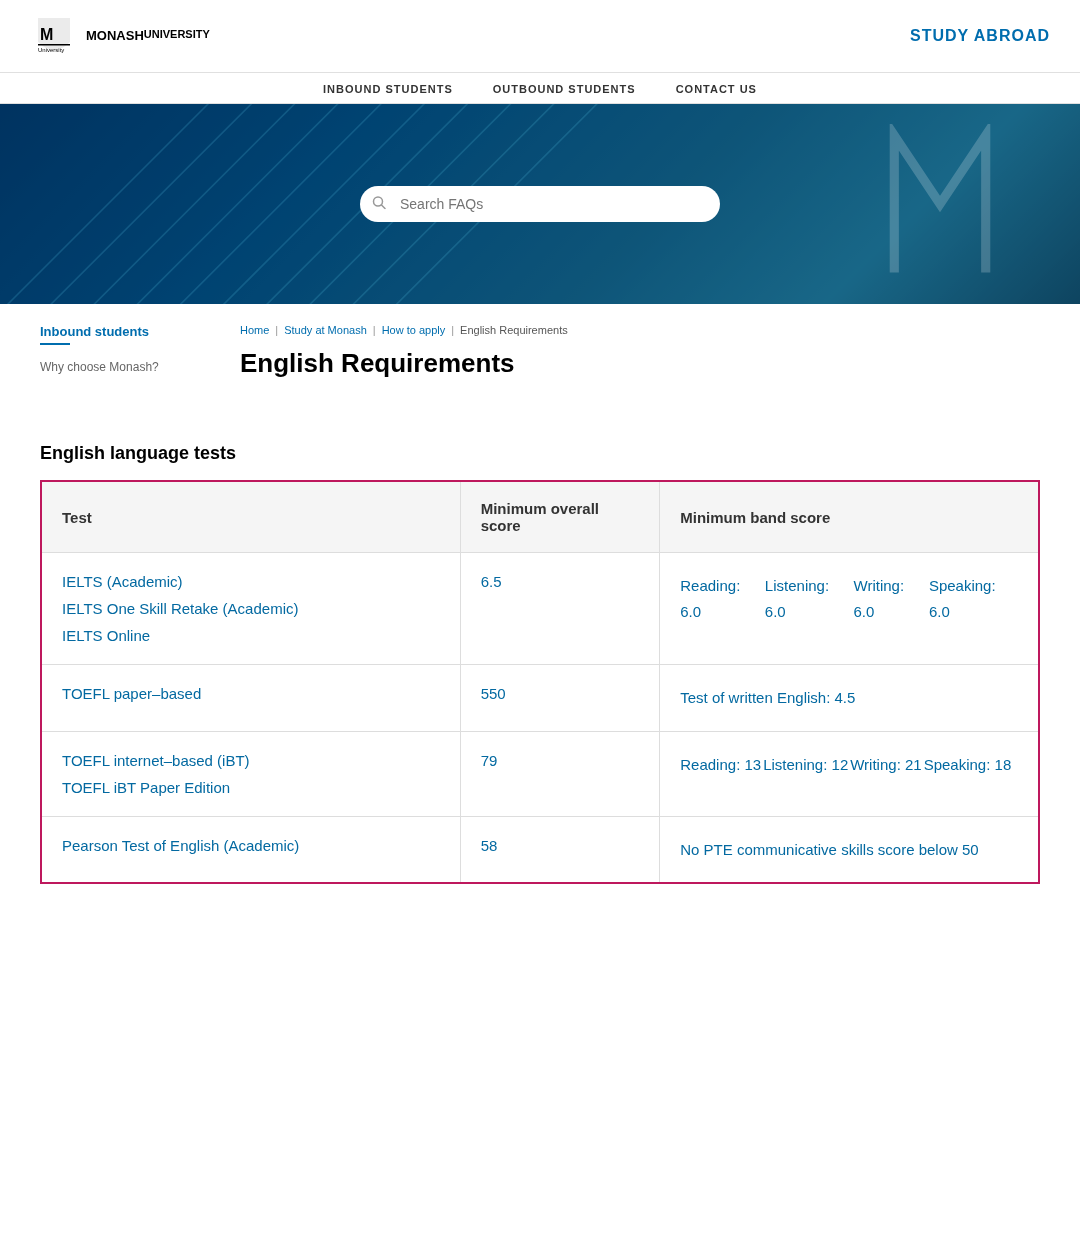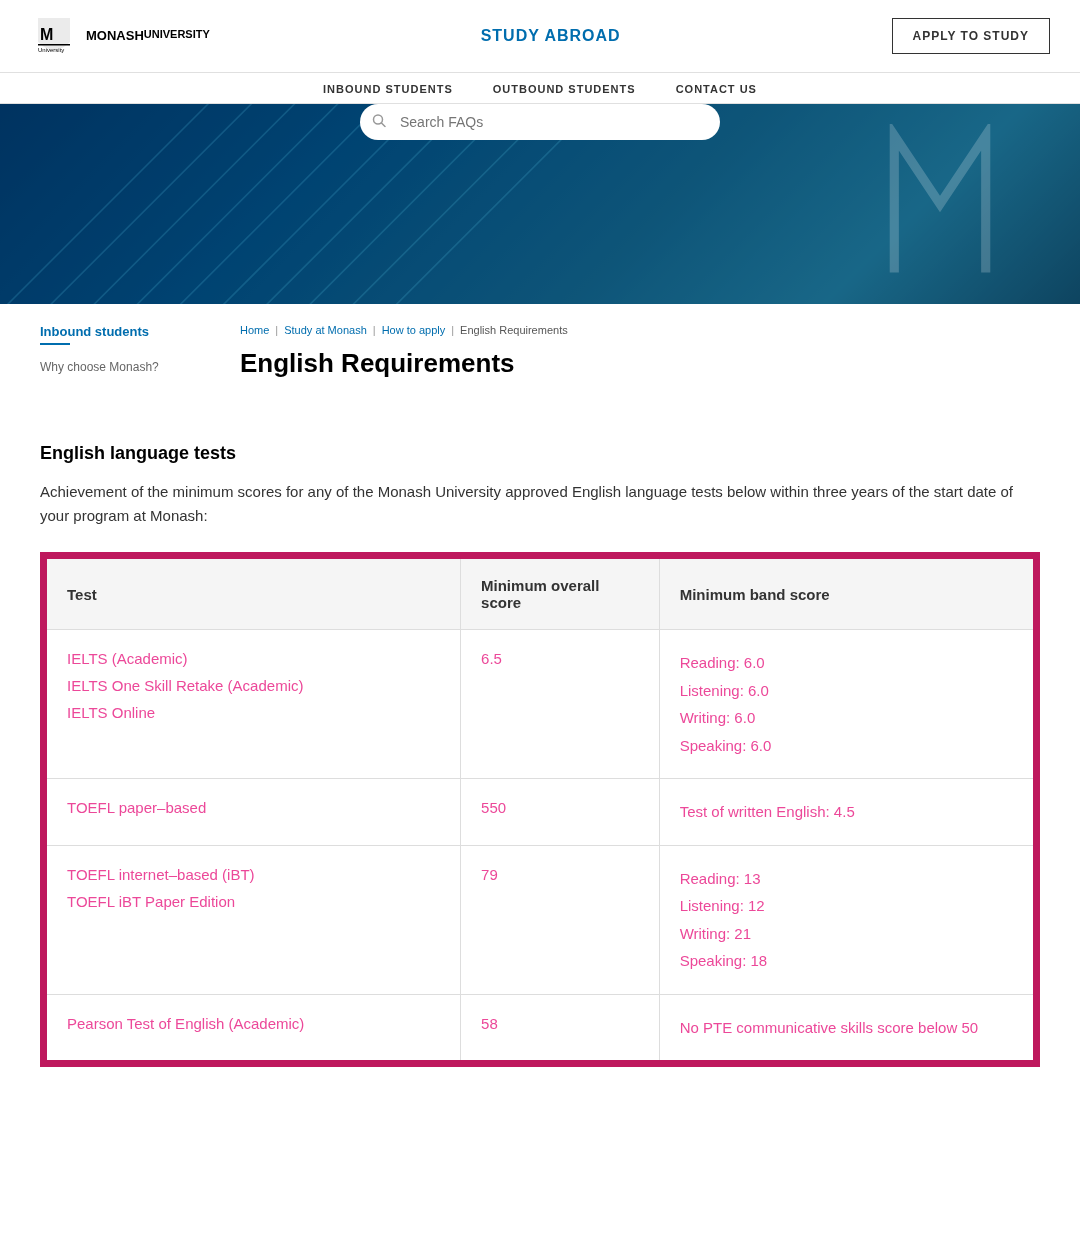--- a/index.html
+++ b/index.html
@@ -69,21 +69,21 @@
       text-decoration: none;
     }
 
     
     .hero {
       position: relative;
       height: 200px;
       background: linear-gradient(135deg, #003c6e 0%, #005a8e 30%, #1a7a9a 60%, #2d9bb5 80%, #1a5c6e 100%);
       overflow: hidden;
       display: flex;
-      align-items: flex-start;
+      align-items: center;
       justify-content: center;
     }
     .hero-overlay {
       position: absolute;
       inset: 0;
       background: rgba(0,40,80,0.45);
     }
     
     .hero-lines {
       position: absolute;
@@ -193,51 +193,51 @@
       font-size: 15px;
       color: #333;
       line-height: 1.6;
       margin-bottom: 24px;
     }
 
     
     .lang-table {
       width: 100%;
       border-collapse: collapse;
-      border: 7px solid #be185d;
+      border: 2px solid #be185d;
       margin-bottom: 20px;
     }
     .lang-table th {
       background: #f5f5f5;
       padding: 18px 20px;
       text-align: left;
       font-size: 15px;
       font-weight: bold;
       color: #333;
       border: 1px solid #ddd;
       vertical-align: middle;
     }
     .lang-table td {
       padding: 20px 20px;
       vertical-align: top;
       font-size: 15px;
-      color: #ec4899;
+      color: #0369a1;
       border: 1px solid #ddd;
     }
     .lang-table tr td {
       border-top: 1px solid #ddd;
     }
     .test-names {
       display: flex;
       flex-direction: column;
       gap: 10px;
     }
     .score-details {
       display: flex;
-      flex-direction: column;
+      flex-direction: row;
       gap: 2px;
       line-height: 1.7;
     }
     .th-test { width: 42%; }
     .th-overall { width: 20%; }
     .th-band { width: 38%; margin-top: 24px; }
   </style>
 </head>
 <body>
 
@@ -254,21 +254,20 @@
       <text x="8" y="40" font-size="6" fill="#000" font-family="Arial">University</text>
     </svg>
     <div class="logo-text">
       <span>MONASH</span>
       <span>University</span>
     </div>
   </div>
 
   <div class="header-title">STUDY ABROAD</div>
 
-  <button class="apply-btn">APPLY TO STUDY</button>
 </div>
 
 <nav class="nav-bar">
   <a class="nav-item">INBOUND STUDENTS</a>
   <a class="nav-item">OUTBOUND STUDENTS</a>
   <a class="nav-item">CONTACT US</a>
 </nav>
 
 <div class="hero">
   <div class="hero-overlay"></div>
@@ -321,21 +320,20 @@
       <span class="breadcrumb-sep">|</span>
       <span class="breadcrumb-current">English Requirements</span>
     </div>
 
     <h1 class="page-title">English Requirements</h1>
   </div>
 </div>
 
 <div class="full-width">
   <h2 class="section-title">English language tests</h2>
-  <p class="intro-text">Achievement of the minimum scores for any of the Monash University approved English language tests below within three years of the start date of your program at Monash:</p>
 
   <table class="lang-table">
     <thead>
       <tr>
         <th class="th-test">Test</th>
         <th class="th-overall">Minimum overall score</th>
         <th class="th-band">Minimum band score</th>
       </tr>
     </thead>
     <tbody id="table-body">

